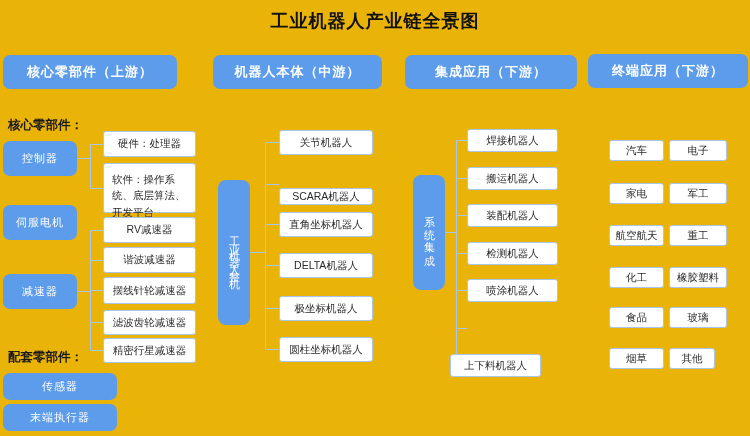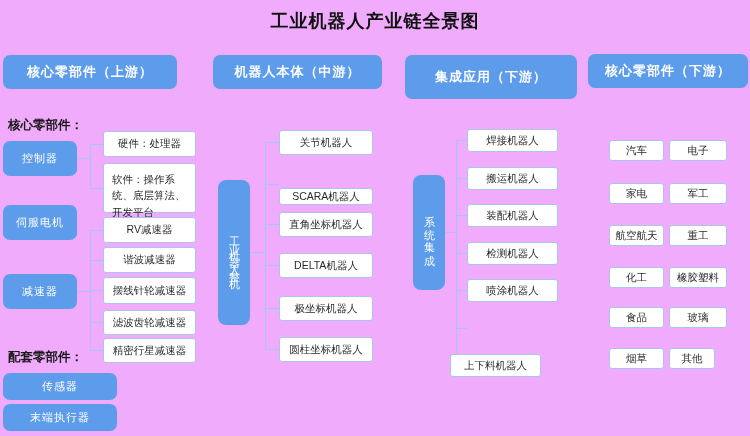--- a/index.html
+++ b/index.html
@@ -1,17 +1,17 @@
 <!DOCTYPE html>
 <html><head>
 <meta charset="utf-8">
 <style>
   html,body{margin:0;padding:0;background:#fff;}
   .canvas{
-    position:relative;width:750px;height:436px;background:#f0abfc;overflow:hidden;
+    position:relative;width:750px;height:436px;background:#eab308;overflow:hidden;
     font-family:"Liberation Sans",sans-serif;
   }
   .title{
     position:absolute;left:0;top:9px;width:750px;text-align:center;
     font-size:18px;font-weight:700;color:#111;letter-spacing:1px;
   }
   .connectors{position:absolute;left:0;top:0;z-index:1;}
   .hdr{
     position:absolute;z-index:2;background:#5d9cea;color:#ffffff;border-radius:7px;
     display:flex;align-items:center;justify-content:center;
@@ -56,22 +56,22 @@
       <path d="M77,291.5 H90.5 M90.5,230.5 V350.5 M90.5,230.5 H103 M90.5,260.5 H103 M90.5,290.5 H103 M90.5,322.5 H103 M90.5,350.5 H103"></path>
 
       <path d="M250,252.5 H265.5 M265.5,142.5 V349.5 M265.5,142.5 H279 M265.5,184.5 H279 M265.5,224.5 H279 M265.5,265.5 H279 M265.5,308.5 H279 M265.5,349.5 H279"></path>
 
       <path d="M445,232.5 H456.5 M456.5,140.5 V365.5 M456.5,140.5 H467 M456.5,178.5 H467 M456.5,215.5 H467 M456.5,253.5 H467 M456.5,290.5 H467 M456.5,328.5 H467 M456.5,365.5 H467"></path>
     </g>
   </svg>
 
   <div class="hdr" style="left:3px;top:55px;width:174px;height:34px">核心零部件（上游）</div>
   <div class="hdr" style="left:213px;top:55px;width:169px;height:34px">机器人本体（中游）</div>
-  <div class="hdr" style="left:405px;top:55px;width:172px;height:44px">集成应用（下游）</div>
-  <div class="hdr" style="left:588px;top:54px;width:160px;height:34px">核心零部件（下游）</div>
+  <div class="hdr" style="left:405px;top:55px;width:172px;height:34px">集成应用（下游）</div>
+  <div class="hdr" style="left:588px;top:54px;width:160px;height:34px">终端应用（下游）</div>
 
   <div class="sec" style="left:8px;top:117px">核心零部件：</div>
 
   <div class="bnode" style="left:3px;top:141px;width:74px;height:35px">控制器</div>
   <div class="bnode" style="left:3px;top:205px;width:74px;height:35px">伺服电机</div>
   <div class="bnode" style="left:3px;top:274px;width:74px;height:35px">减速器</div>
 
   <div class="wbox" style="left:103px;top:131px;width:93px;height:26px">硬件：处理器</div>
   <div class="wbox multiline" style="left:103px;top:163px;width:93px;height:50px">软件：操作系统、底层算法、开发平台</div>
   <div class="wbox" style="left:103px;top:217px;width:93px;height:26px">RV减速器</div>

